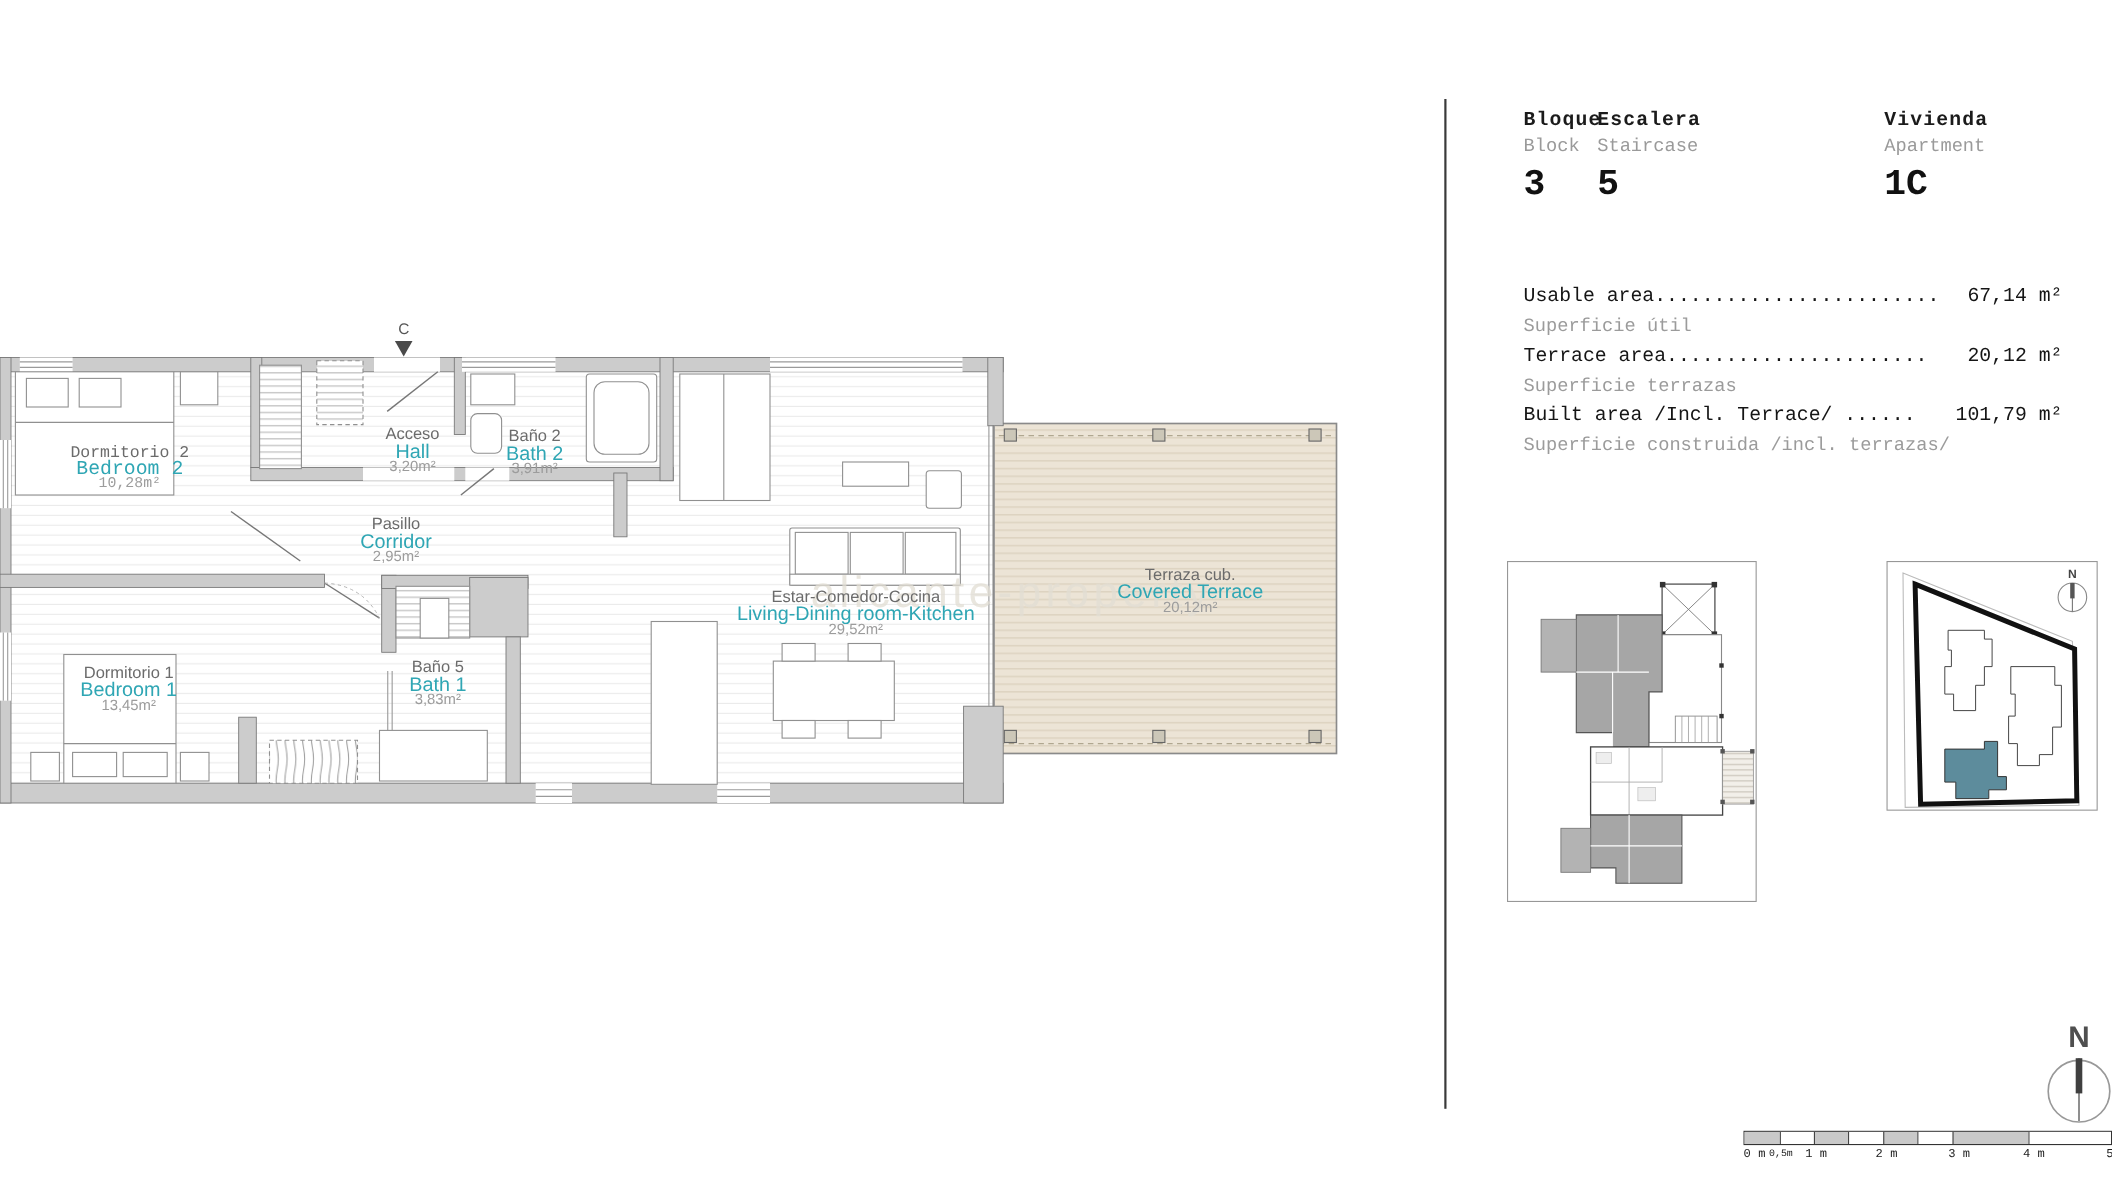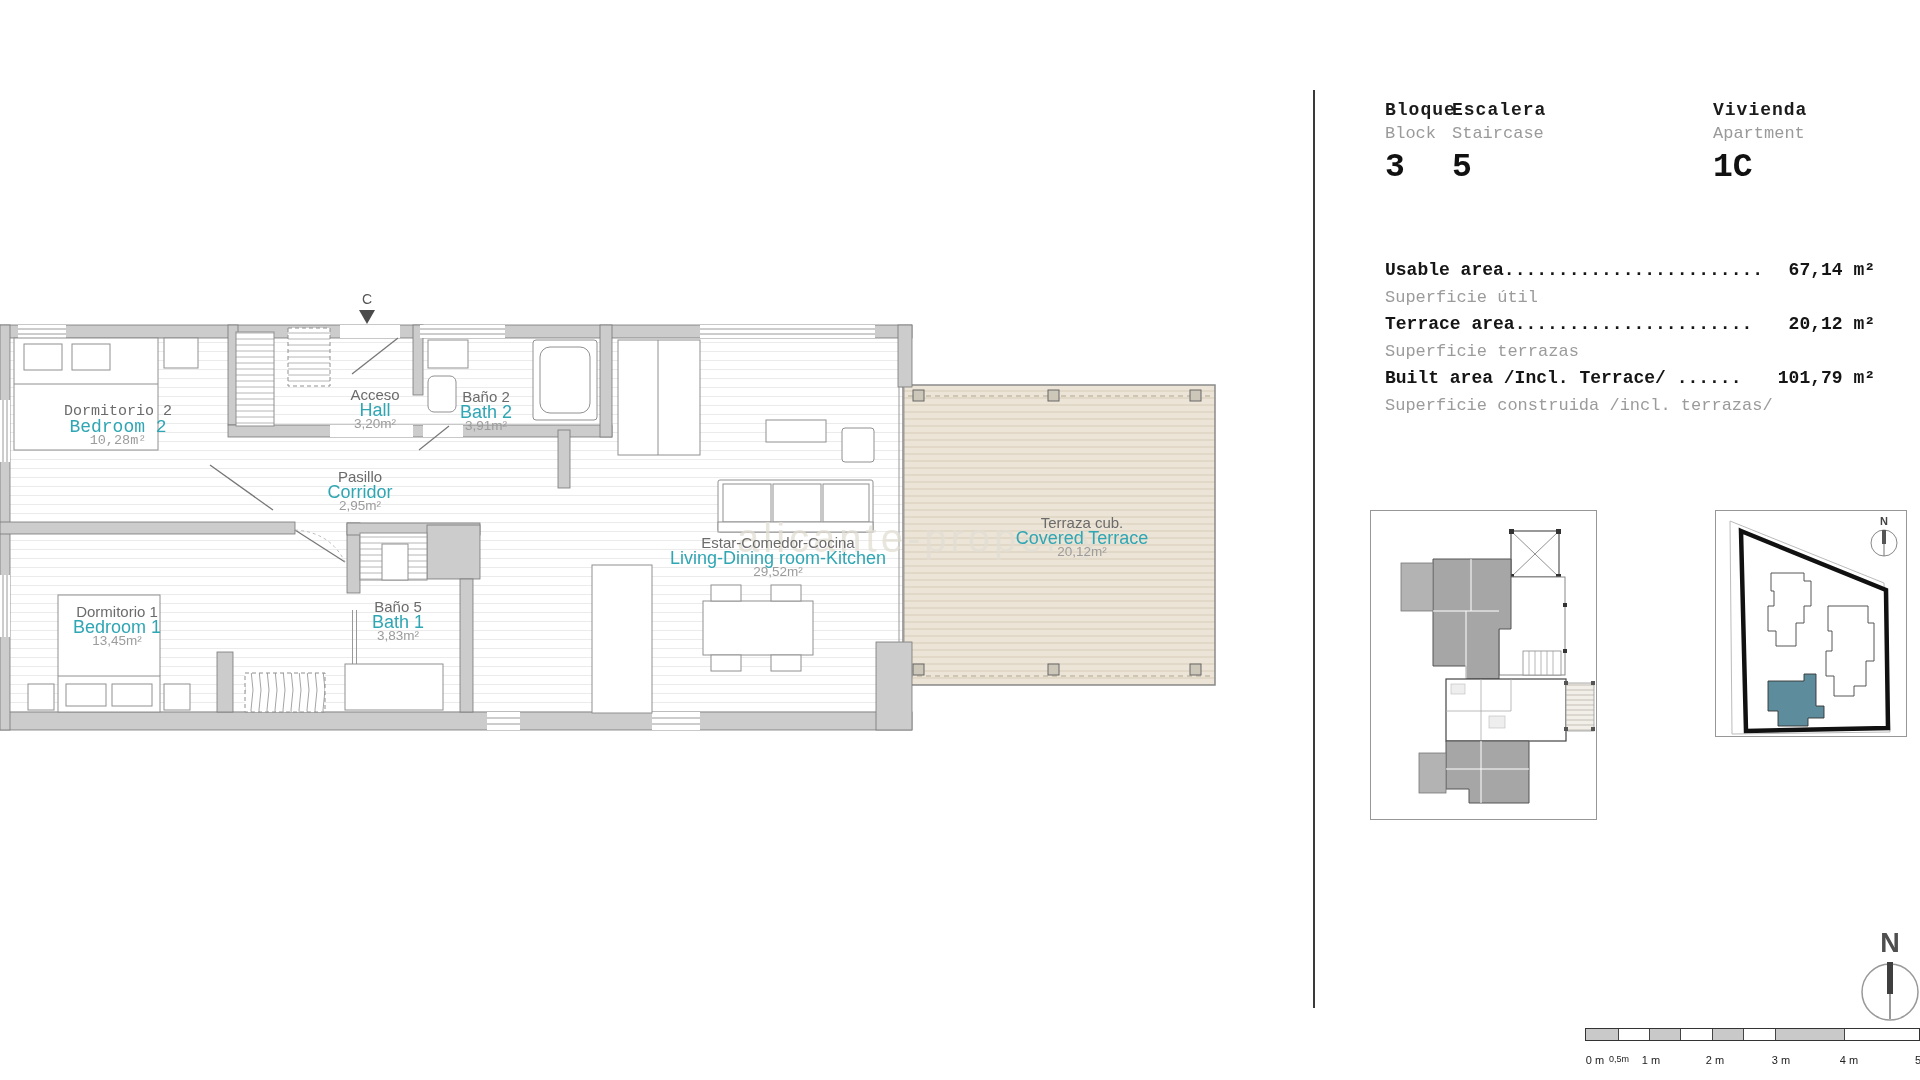--- a/index.html
+++ b/index.html
@@ -6,36 +6,36 @@
   body{width:1920px;height:1080px;overflow:hidden;font-family:"Liberation Sans",sans-serif;}
   .page{position:relative;width:1920px;height:1080px;background:#ffffff;}
   .abs{position:absolute;}
   
   .divider{position:absolute;left:1313px;top:90px;width:2px;height:918px;background:#3a3a3a;}
   .hdr-col{position:absolute;top:98px;}
   .hdr-es{font-family:"Liberation Mono",monospace;font-weight:700;font-size:18px;color:#1b1b1b;line-height:24px;letter-spacing:1px;}
   .hdr-en{font-family:"Liberation Mono",monospace;font-size:17px;color:#9a9a9a;line-height:24px;}
   .hdr-val{font-family:"Liberation Mono",monospace;font-weight:700;font-size:33px;color:#111;line-height:40px;margin-top:2px;}
   .areas{position:absolute;left:1385px;top:257px;width:490px;}
-  .arow{display:flex;font-family:"Liberation Mono",monospace;font-weight:700;font-size:18px;color:#151515;line-height:27px;white-space:pre;}
+  .arow{display:flex;font-family:"Liberation Mono",monospace;font-weight:400;font-size:18px;color:#151515;line-height:27px;white-space:pre;}
   .arow .val{margin-left:auto;}
   .asub{font-family:"Liberation Mono",monospace;font-size:17px;color:#9b9b9b;line-height:27px;white-space:pre;}
   
   .room-label{position:absolute;transform:translateX(-50%);text-align:center;white-space:nowrap;z-index:5;}
   .room-es{display:block;font-size:15px;color:#6b6b6b;line-height:14.5px;}
   .room-en{display:block;font-size:18px;color:#2fa6b4;line-height:14.5px;}
   .room-m2{display:block;font-size:13.5px;color:#9c9c9c;line-height:14.5px;}
   
   .inset{position:absolute;background:#fff;border:1px solid #979797;box-sizing:border-box;}
   
   .scalebar{position:absolute;left:1585px;top:1028px;width:335px;height:36px;}
   .sb-bar{display:flex;height:13px;border:1px solid #333;box-sizing:border-box;}
   .sb-seg{height:100%;box-sizing:border-box;}
   .sb-seg + .sb-seg{border-left:1px solid #444;}
-  .sb-labels{position:relative;height:16px;margin-top:13px;font-size:11px;color:#222;}
+  .sb-labels{position:relative;height:16px;margin-top:3px;font-size:11px;color:#222;font-family:Liberation Mono, monospace;}
   .sb-labels span{position:absolute;transform:translateX(-50%);white-space:nowrap;}
   .sb-small{font-size:9px;}
 </style>
 </head>
 <body>
 
 <div class="page">
 
   <svg class="abs" style="left:0;top:280px;" width="1240" height="470" viewBox="0 0 1240 470">
     <defs>

